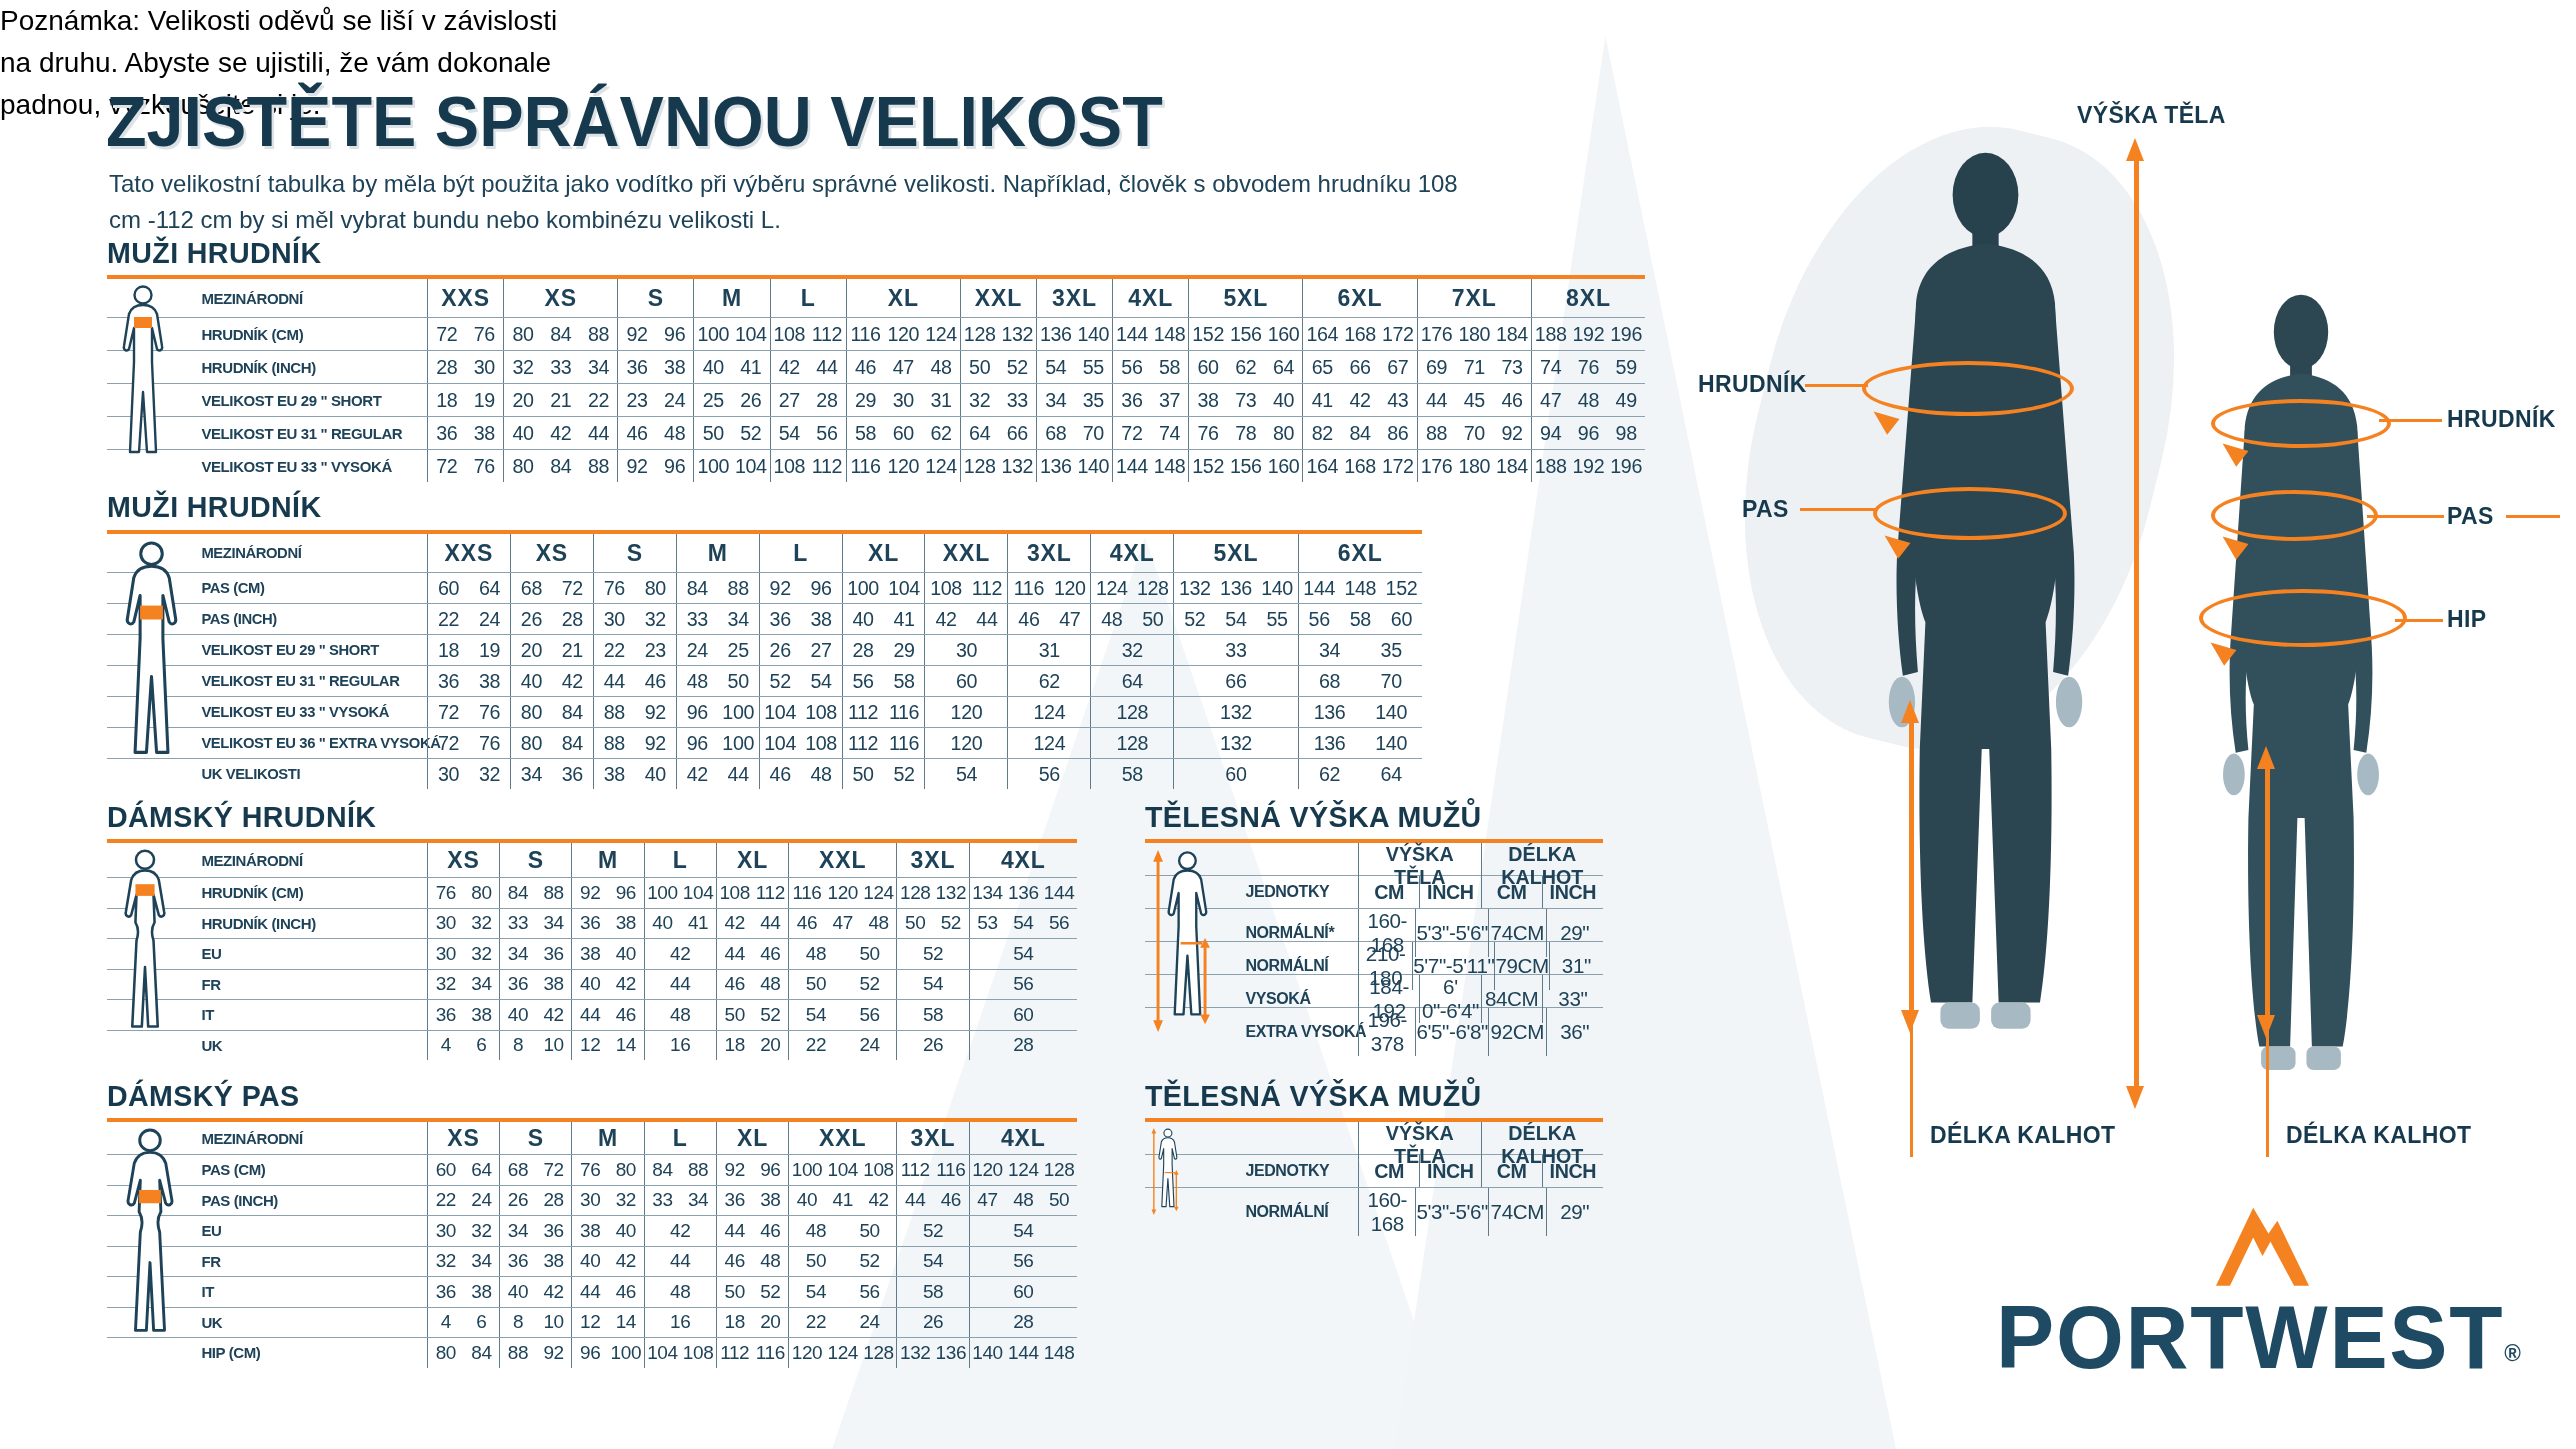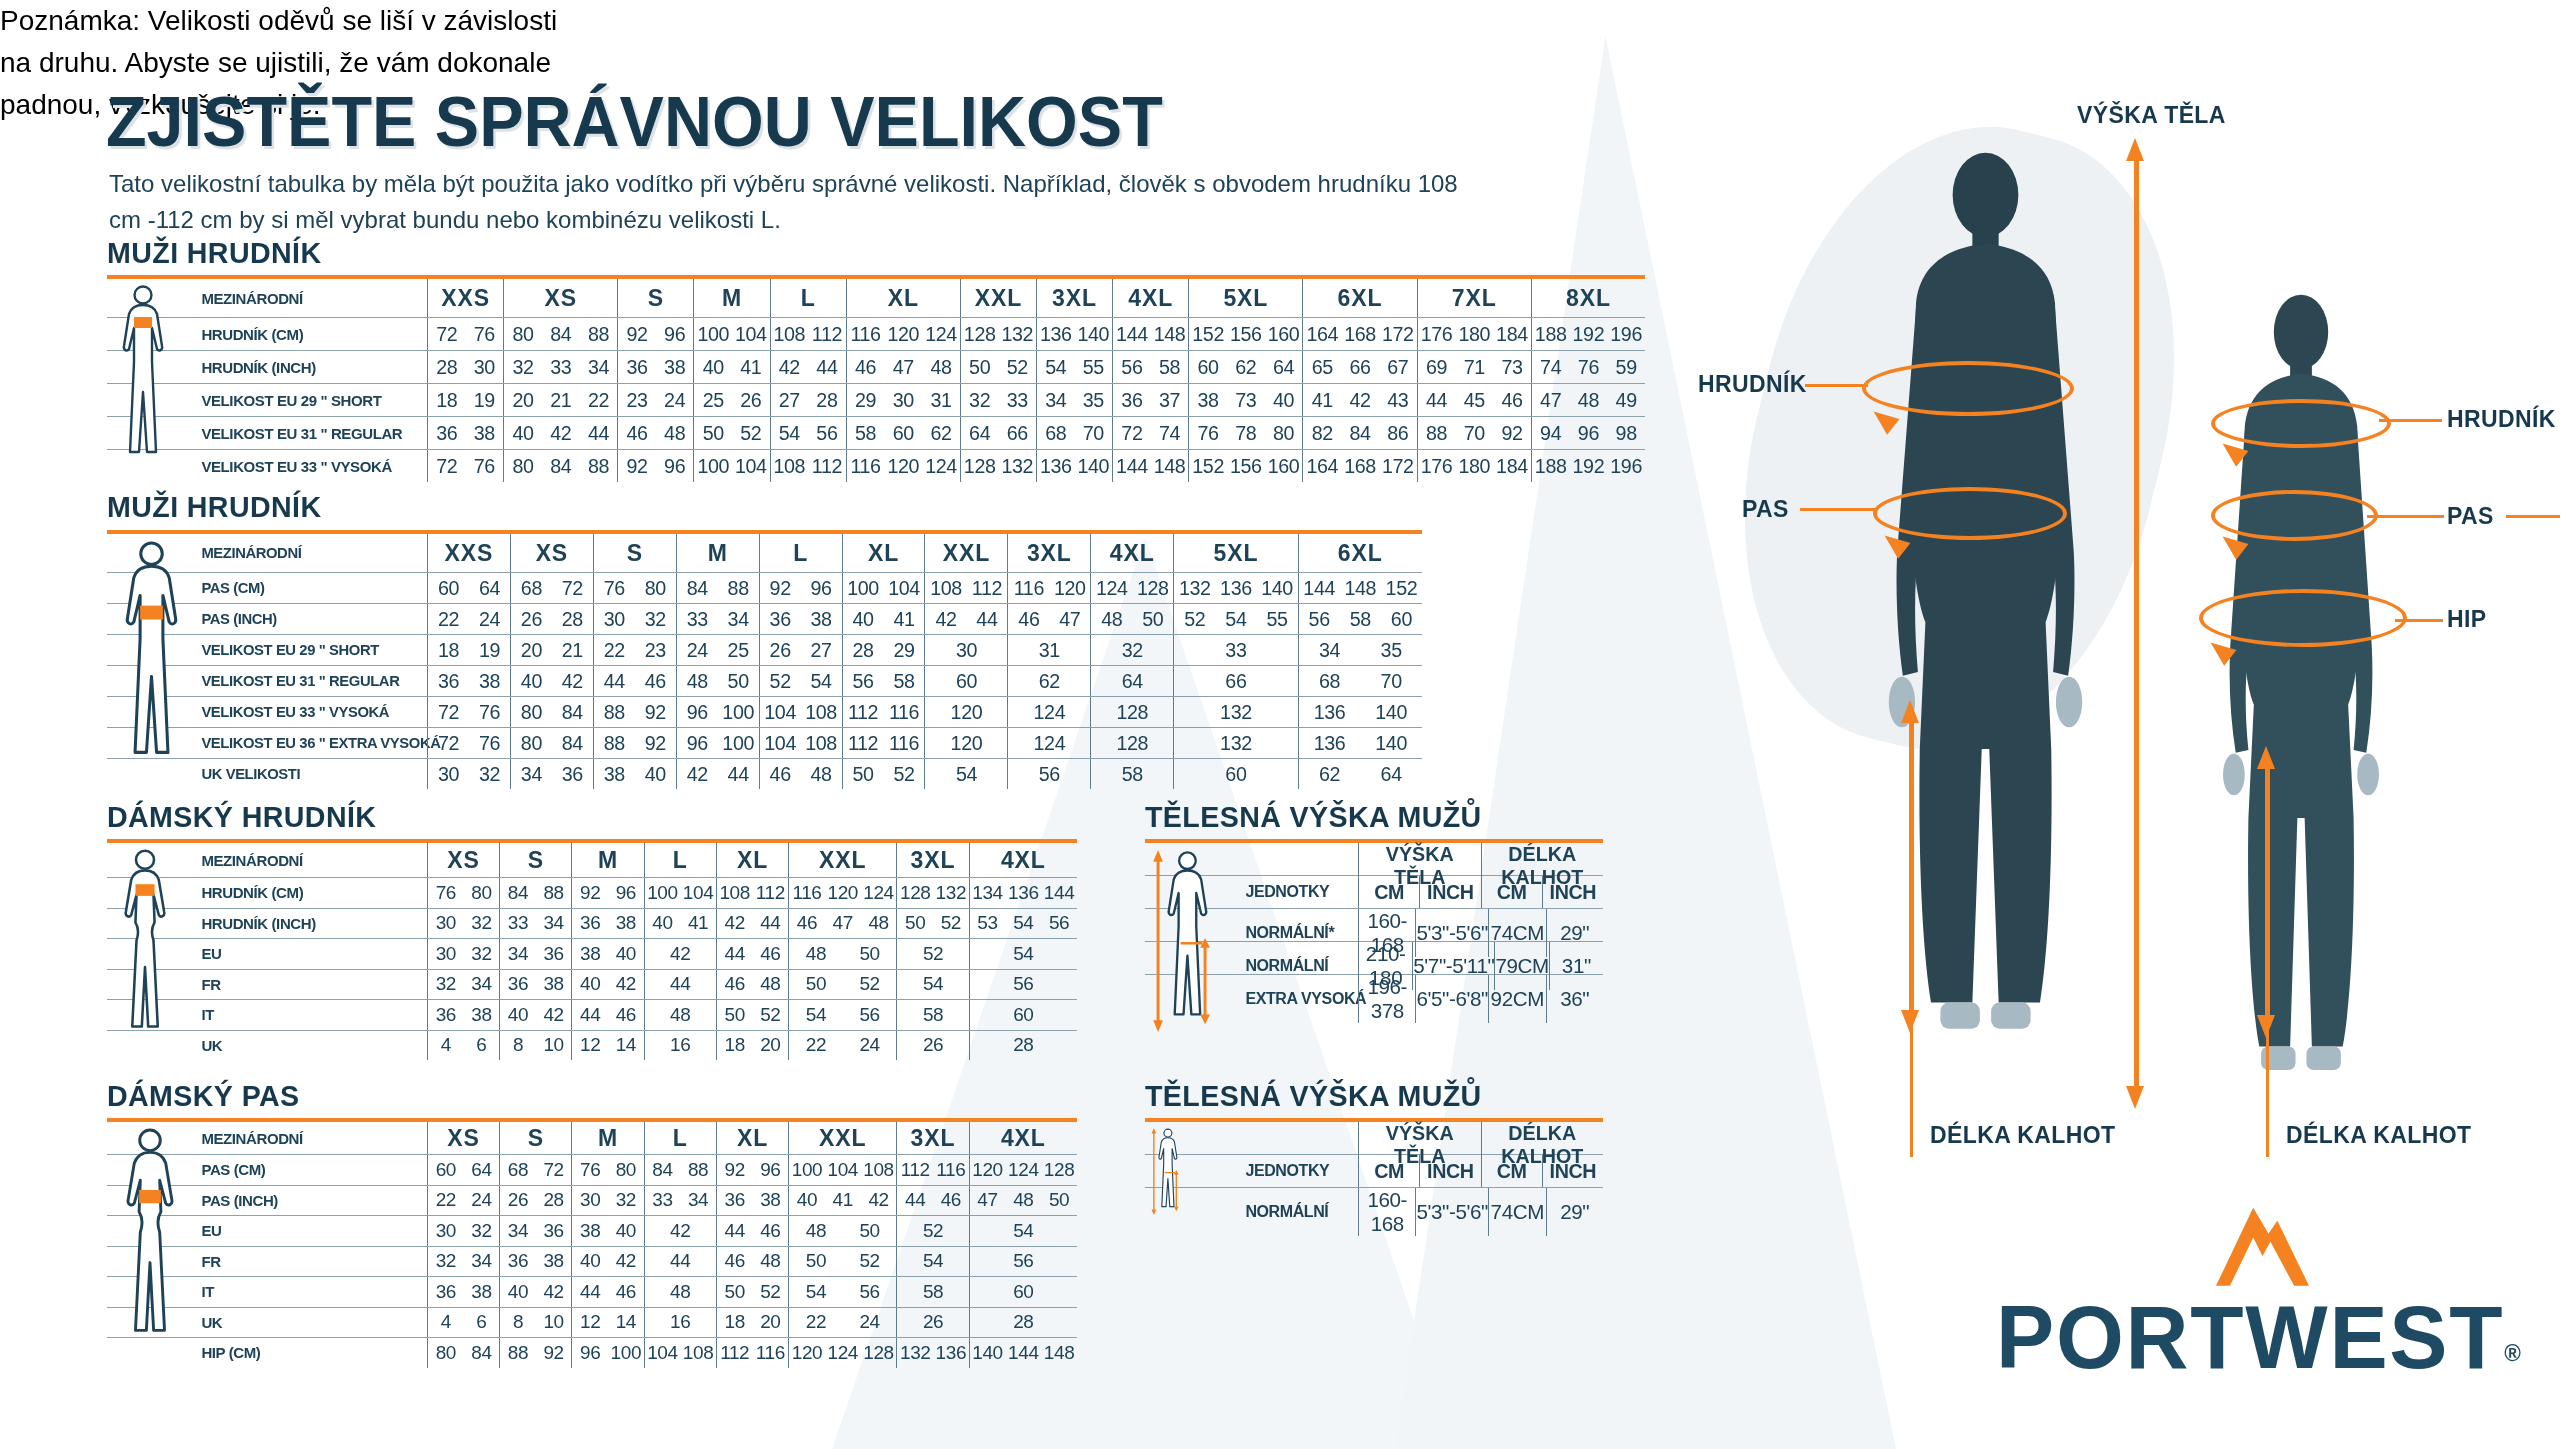--- a/index.html
+++ b/index.html
@@ -1371,20 +1371,36 @@
         <span>210-180</span>
       </div>
       <div class="group" style="font-size:20.6px;">
         <span>5'7"-5'11"</span>
       </div>
       <div class="group" style="font-size:20.6px;">
         <span>79CM</span>
       </div>
       <div class="group" style="font-size:20.6px;">
         <span>31"</span>
+      </div>
+    </div>
+    <div class="t-row hline" style="grid-template-columns: 95px 118px repeat(4, 1fr); height: 32px;">
+      <div class="cell-fig"></div>
+      <div class="cell-label" style="font-size:16px">VYSOKÁ</div>
+      <div class="group" style="font-size:20.6px;">
+        <span>184-192</span>
+      </div>
+      <div class="group" style="font-size:20.6px;">
+        <span>6' 0"-6'4"</span>
+      </div>
+      <div class="group" style="font-size:20.6px;">
+        <span>84CM</span>
+      </div>
+      <div class="group" style="font-size:20.6px;">
+        <span>33"</span>
       </div>
     </div>
     <div class="t-row" style="grid-template-columns: 95px 118px repeat(4, 1fr); height: 32px;">
       <div class="cell-fig"></div>
       <div class="cell-label" style="font-size:16px">EXTRA VYSOKÁ</div>
       <div class="group" style="font-size:20.6px;">
         <span>196-378</span>
       </div>
       <div class="group" style="font-size:20.6px;">
         <span>6'5"-6'8"</span>

